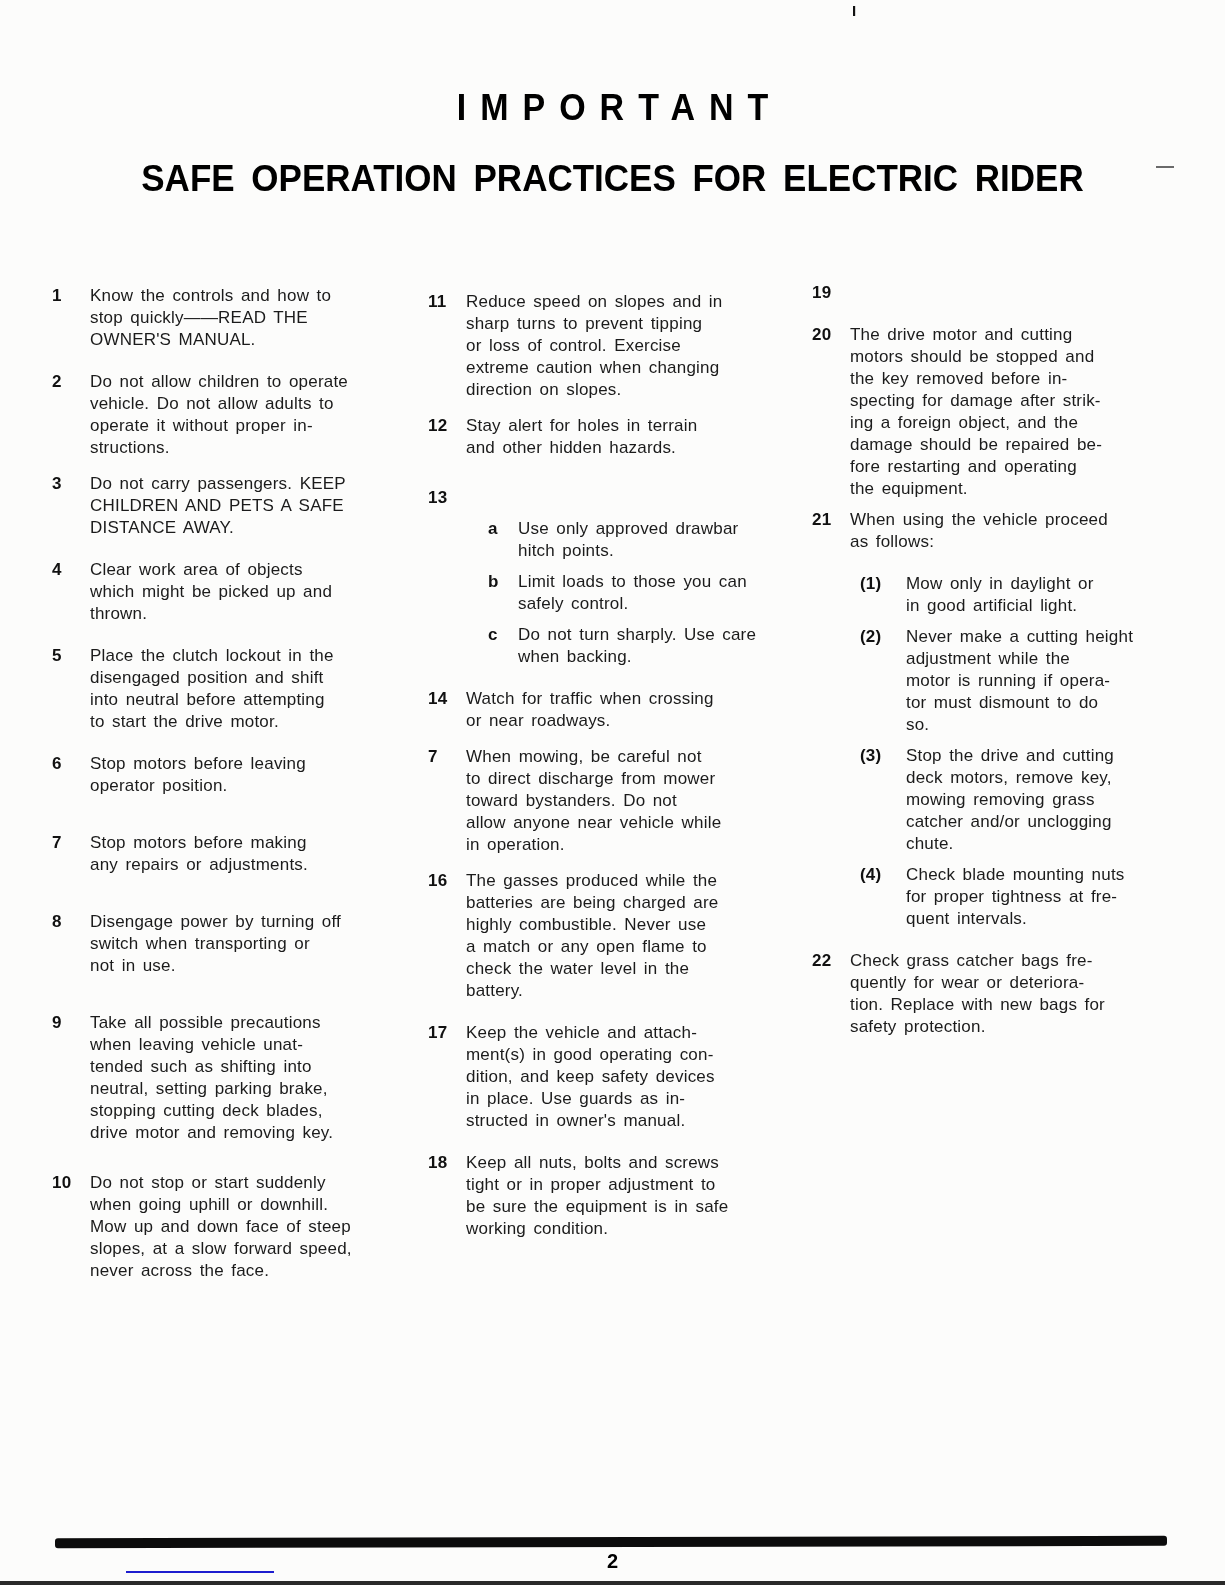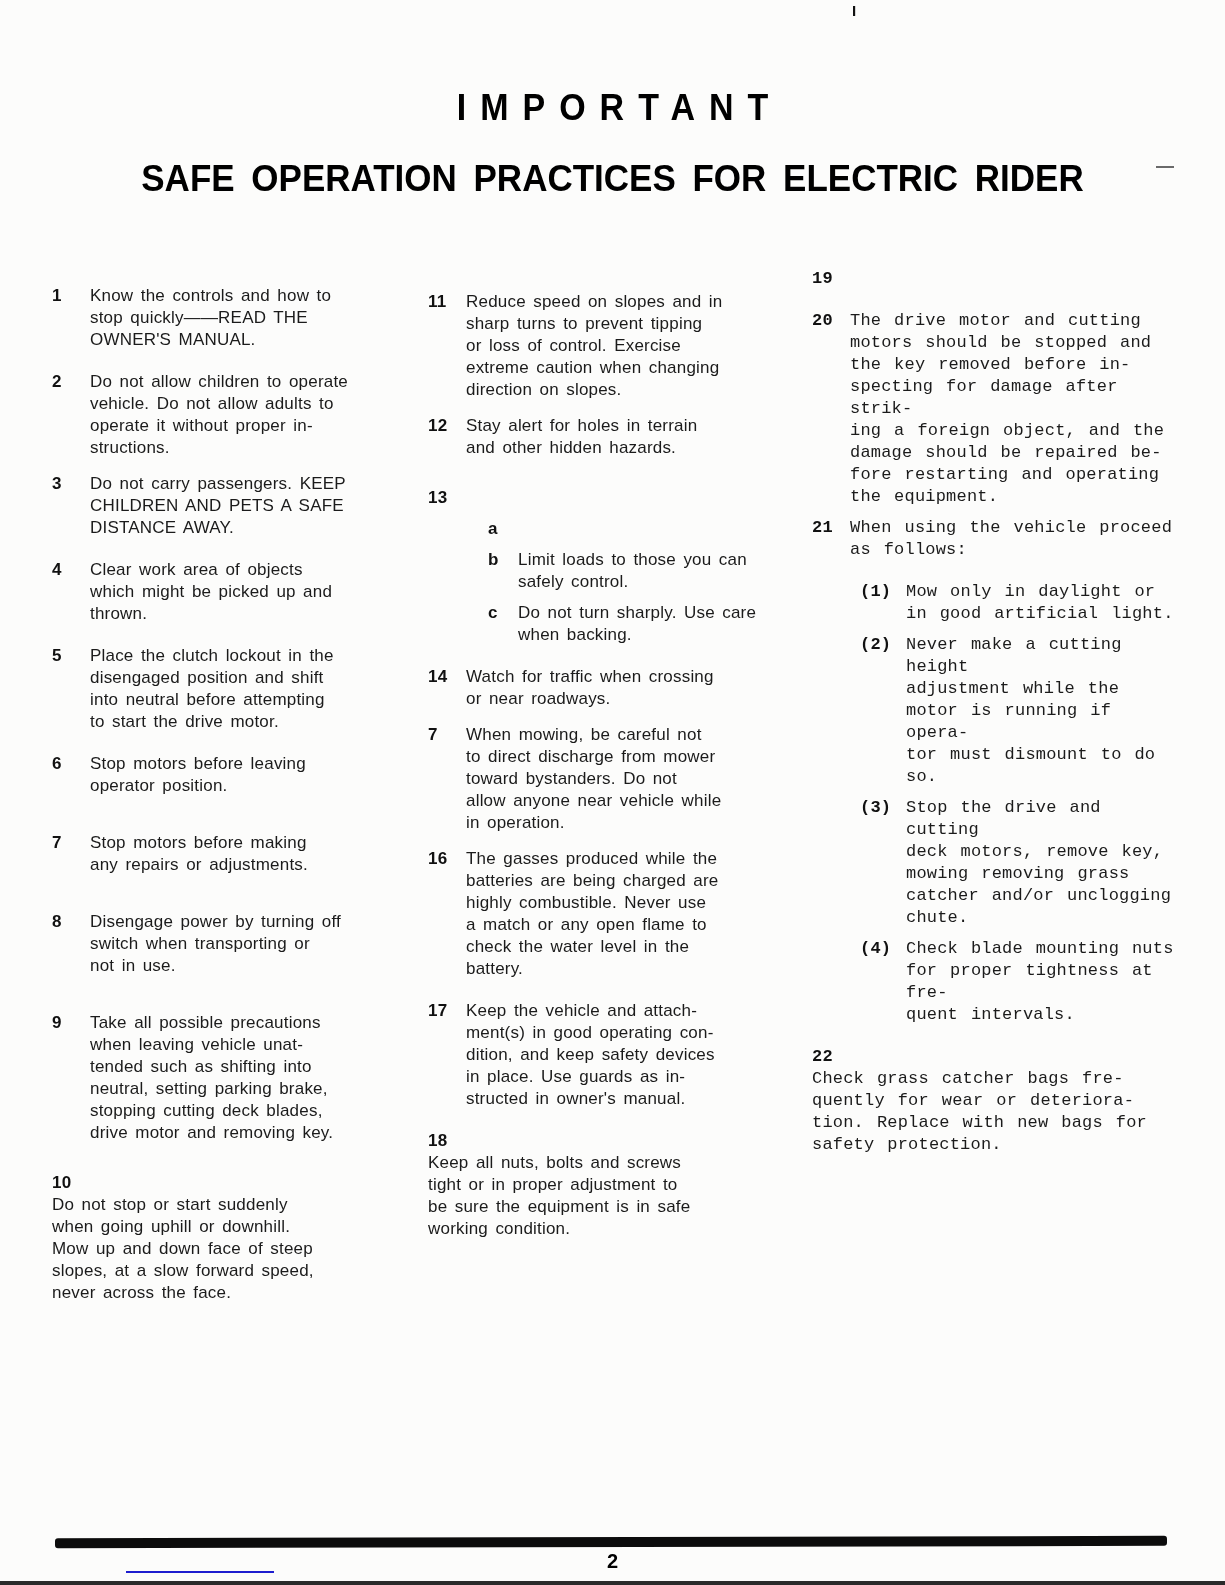--- a/index.html
+++ b/index.html
@@ -35,27 +35,27 @@
     letter-spacing: 0px; word-spacing: 7px;
     transform: scaleY(1.05);
   }
   .col {
     position: absolute;
     font-size: 17px; line-height: 22px;
     letter-spacing: 0.2px; word-spacing: 2.5px;
   }
   .col-left  { left: 52px;  top: 285px; width: 352px; }
   .col-mid   { left: 428px; top: 284px; width: 352px; margin-top: 7px; }
-  .col-right { left: 812px; top: 268px; width: 362px; font-family: Liberation Mono, monospace; }
+  .col-right { left: 812px; top: 282px; width: 362px; }
   .item { display: flex; margin-bottom: 20px; }
   .item.tight  { margin-bottom: 14px; }
   .item.vtight { margin-bottom: 9px; }
   .item.semi   { margin-bottom: 28px; }
   .item.loose  { margin-bottom: 35px; }
-  .item.last   { margin-bottom: 0; flex-direction: column; }
+  .item.last   { margin-bottom: 0; }
   .num {
     width: 38px; flex-shrink: 0;
     font-weight: 700; color: #111;
   }
   .txt { white-space: pre-line; flex: 1; }
   .txt .cont { white-space: pre-line; margin-left: 32px; }
   .sub { margin-left: 60px; }
   .sub .num { width: 30px; }
   .col-right .sub { margin-left: 48px; }
   .col-right .sub .num { width: 46px; }
@@ -171,20 +171,22 @@
     <div class="item semi">
       <span class="num">12</span>
       <div class="txt">Stay alert for holes in terrain
 and other hidden hazards.</div>
     </div>
     <div class="item vtight">
       <span class="num">13</span>
     </div>
     <div class="item sub vtight">
       <span class="num">a</span>
+      <div class="txt">Use only approved drawbar
+hitch points.</div>
     </div>
     <div class="item sub vtight">
       <span class="num">b</span>
       <div class="txt">Limit loads to those you can
 safely control.</div>
     </div>
     <div class="item sub">
       <span class="num">c</span>
       <div class="txt">Do not turn sharply. Use care
 when backing.</div>

